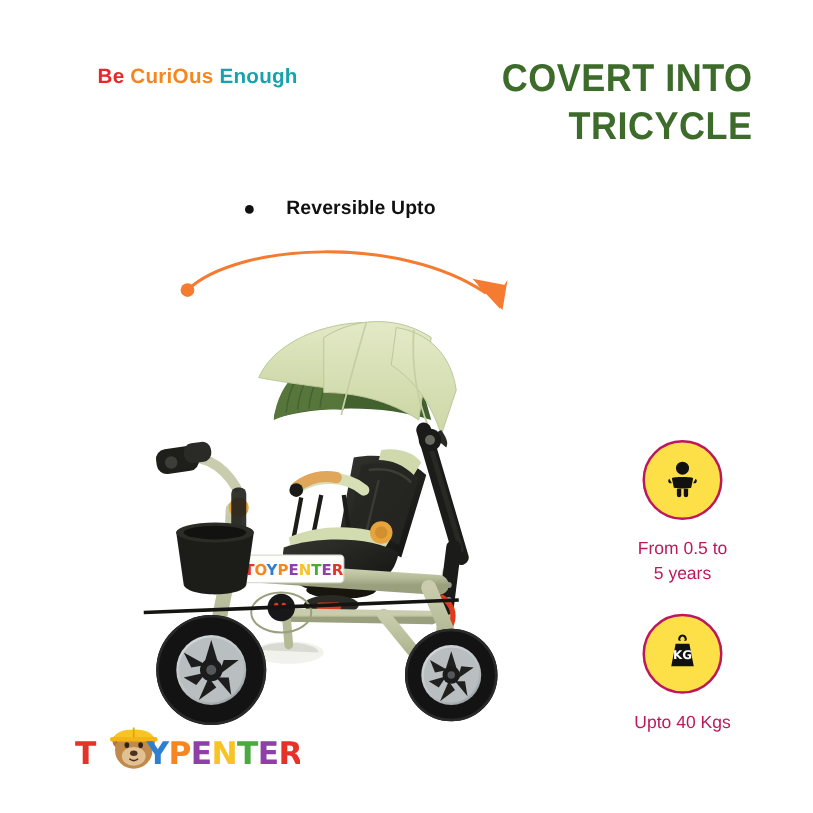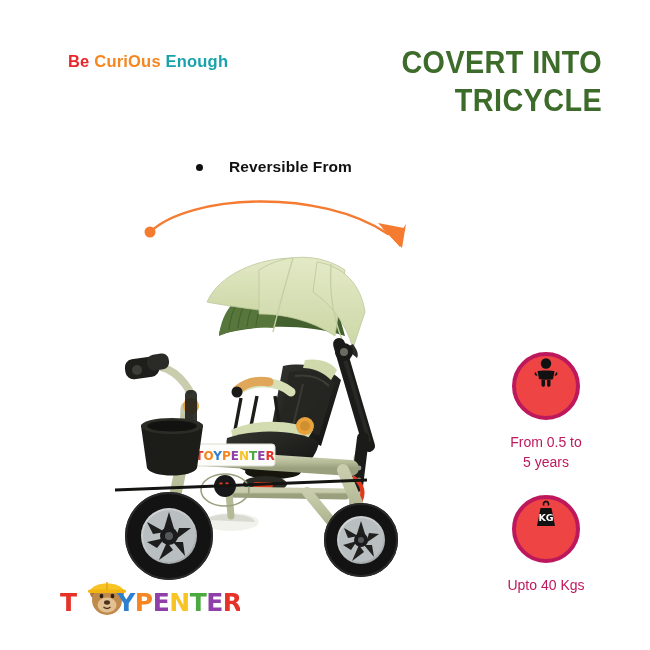--- a/index.html
+++ b/index.html
@@ -5,21 +5,21 @@
   html,body{margin:0;padding:0;}
   body{
     width:650px;height:650px;background:#ffffff;overflow:hidden;
     font-family:"Liberation Sans","DejaVu Sans",sans-serif;
     position:relative;
   }
   .canvas{position:absolute;inset:0;}
 
   
   .tagline{
-    position:absolute;left:68px;top:52px;
+    position:absolute;left:78px;top:52px;
     font-size:16.5px;font-weight:700;letter-spacing:.2px;white-space:nowrap;
   }
   .tagline span{display:inline;}
   .tw1{color:#e8272c;}
   .tw2{color:#f6861f;}
   .tw3{color:#18a3ac;}
 
   
   .headline{
     position:absolute;right:48px;top:44px;width:300px;
@@ -42,23 +42,23 @@
   
   .arrow-wrap{position:absolute;left:130px;top:190px;width:300px;height:80px;}
 
   
   .product{position:absolute;left:107px;top:240px;width:320px;height:340px;}
 
   
   .badges{position:absolute;right:24px;top:352px;width:160px;text-align:center;}
   .badge{margin-bottom:22px;}
   .badge-circle{
-    width:60px;height:60px;border-radius:50%;border:4px solid #be185d;
-    margin:0 auto 12px auto;display:flex;align-items:flex-start;justify-content:center;
-    background:#ef4444;
+    width:60px;height:60px;border-radius:50%;border:2px solid #be185d;
+    margin:0 auto 12px auto;display:flex;align-items:center;justify-content:center;
+    background:#fde047;
   }
   .badge-label{
     font-size:14px;color:#be185d;line-height:1.45;font-weight:400;
   }
 
   
   .logo{position:absolute;left:60px;top:578px;width:180px;height:46px;text-align:right;}
 </style>
 </head>
 <body>
@@ -69,21 +69,21 @@
     <span class="tw1">Be </span><span class="tw2">CuriOus </span><span class="tw3">Enough</span>
   </div>
 
   <div class="headline">
     <span class="l1">COVERT INTO</span>
     <span class="l2">TRICYCLE</span>
   </div>
 
   <div class="bullet-row">
     <span class="bullet-dot"></span>
-    <span class="bullet-text">Reversible From</span>
+    <span class="bullet-text">Reversible Upto</span>
   </div>
 
   <div class="arrow-wrap">
     <svg width="300" height="80" viewBox="0 0 300 80" fill="none">
       <circle cx="20" cy="42" r="5.5" fill="#f47b30"></circle>
       <path d="M20 42 C 60 4, 190 -2, 258 44" stroke="#f47b30" stroke-width="2.4" fill="none" stroke-linecap="round"></path>
       <path d="M272 58 L 252 38 L 272 40 L 276 34 Z" fill="#f47b30"></path>
       <path d="M258 44 L 248 33 L 274 38 L 270 57 Z" fill="#f47b30"></path>
     </svg>
   </div>

